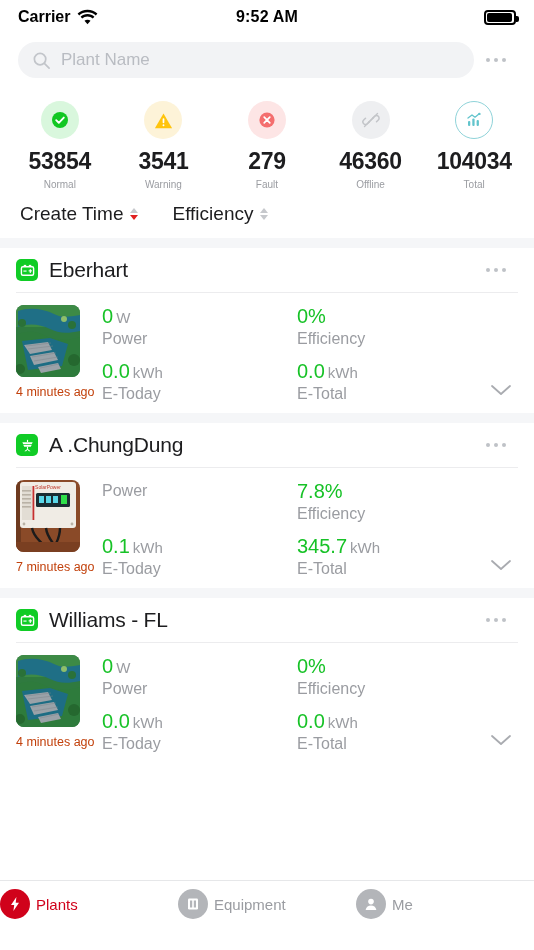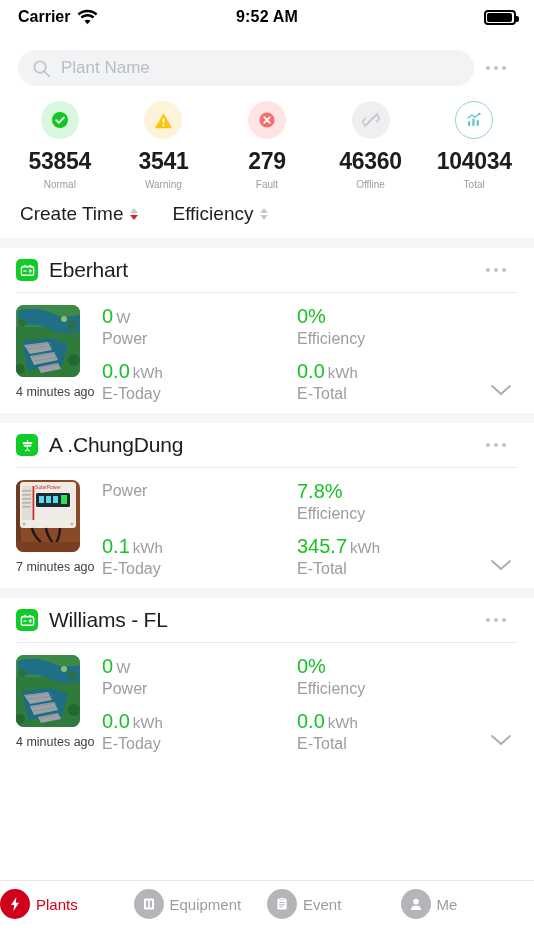--- a/index.html
+++ b/index.html
@@ -21,21 +21,21 @@
   }
   .sb-left { display: flex; align-items: center; gap: 7px; flex: 1; }
   .sb-center { flex: 0 0 auto; letter-spacing: .2px; }
   .sb-right { flex: 1; display: flex; justify-content: flex-end; align-items: center; }
   .wifi-ico { display: block; }
   .batt { width: 32px; height: 15px; border: 2px solid #000; border-radius: 4px; position: relative; }
   .batt::after { content: ""; position: absolute; right: -5px; top: 4px; width: 3px; height: 6px; background: #000; border-radius: 0 2px 2px 0; }
   .batt-fill { position: absolute; left: 1px; top: 1px; bottom: 1px; width: 90%; background: #000; border-radius: 2px; }
 
   
-  .searchrow { flex: 0 0 52px; display: flex; align-items: flex-end; padding: 0 16px 0 18px; }
+  .searchrow { flex: 0 0 52px; display: flex; align-items: center; padding: 0 16px 0 18px; }
   .searchbox {
     flex: 1; height: 36px; background: #f2f3f5; border-radius: 18px;
     display: flex; align-items: center; padding: 0 14px; gap: 10px;
   }
   .search-ph { font-size: 17px; color: #b9bcc2; font-weight: 400; }
   .dots-btn { width: 44px; height: 36px; display: flex; align-items: center; justify-content: center; gap: 4px; }
   .dots-btn i { width: 4px; height: 4px; border-radius: 50%; background: #bfc2c7; display: block; }
 
   
   .stats { flex: 0 0 104px; display: flex; padding: 10px 8px 0 8px; align-items: flex-end; }
@@ -57,21 +57,21 @@
   .list { flex: 1 1 auto; overflow: hidden; background: #fff; }
   .gap { height: 10px; background: #f5f6f8; }
   .card { background: #fff; }
   .card-head { height: 44px; display: flex; align-items: center; padding: 0 16px 0 16px; gap: 11px; }
   .plant-ico { width: 22px; height: 22px; border-radius: 5px; background: #10cc26; display: flex; align-items: center; justify-content: center; flex: 0 0 22px; }
   .plant-name { flex: 1; font-size: 21px; color: #1d1d1f; letter-spacing: -.2px; }
   .card-sep { height: 1px; background: #ececee; margin: 0 16px; }
   .card-body { display: flex; padding: 12px 16px 10px 16px; }
   .thumb-col { width: 78px; flex: 0 0 78px; display: flex; flex-direction: column; }
   .thumb { width: 64px; height: 72px; border-radius: 8px; overflow: hidden; position: relative; }
-  .ago { margin-top: 8px; font-size: 12.5px; color: #404040; white-space: nowrap; }
+  .ago { margin-top: 8px; font-size: 12.5px; color: #c2410c; white-space: nowrap; }
   .metrics { flex: 1; display: grid; grid-template-columns: 1fr 1fr; grid-template-rows: auto auto; column-gap: 8px; row-gap: 6px; padding-left: 8px; }
   .m-val { font-size: 20px; color: #17c227; font-weight: 500; }
   .m-val .unit { font-size: 15px; color: #9a9ca1; font-weight: 400; margin-left: 3px; }
   .m-lbl { font-size: 16px; color: #9a9ca1; margin-top: 2px; }
   .m-cell { display: flex; flex-direction: column; }
   .m-cell.row2 { margin-top: 6px; }
   .chev-wrap { width: 34px; flex: 0 0 34px; display: flex; align-items: flex-end; justify-content: center; padding-bottom: 6px; }
 
   
   .tabbar {
@@ -443,32 +443,20 @@
           <rect x="3" y="2.5" width="10" height="11" rx="1.2" fill="#fff"></rect>
           <rect x="5" y="4.5" width="2.2" height="7" fill="#b3b5b9"></rect>
           <rect x="8.8" y="4.5" width="2.2" height="7" fill="#b3b5b9"></rect>
         </svg>
       </span>
       <span class="tab-lbl">Equipment</span>
     </div>
     <div class="tab">
       <span class="tab-ico">
         <svg width="16" height="16" viewBox="0 0 16 16">
-          <rect x="3.4" y="2.6" width="9.2" height="11" rx="1.3" fill="#fff"></rect>
-          <rect x="6" y="1.4" width="4" height="2.4" rx=".8" fill="#fff" stroke="#b3b5b9" stroke-width=".7"></rect>
-          <rect x="5.2" y="6" width="5.6" height="1" fill="#b3b5b9"></rect>
-          <rect x="5.2" y="8.2" width="5.6" height="1" fill="#b3b5b9"></rect>
-          <rect x="5.2" y="10.4" width="3.4" height="1" fill="#b3b5b9"></rect>
-        </svg>
-      </span>
-      <span class="tab-lbl">Event</span>
-    </div>
-    <div class="tab">
-      <span class="tab-ico">
-        <svg width="16" height="16" viewBox="0 0 16 16">
           <circle cx="8" cy="5.6" r="2.8" fill="#fff"></circle>
           <path d="M2.6 14c.6-3.2 2.8-4.6 5.4-4.6s4.8 1.4 5.4 4.6z" fill="#fff"></path>
         </svg>
       </span>
       <span class="tab-lbl">Me</span>
     </div>
   </div>
 
 </div>
 

